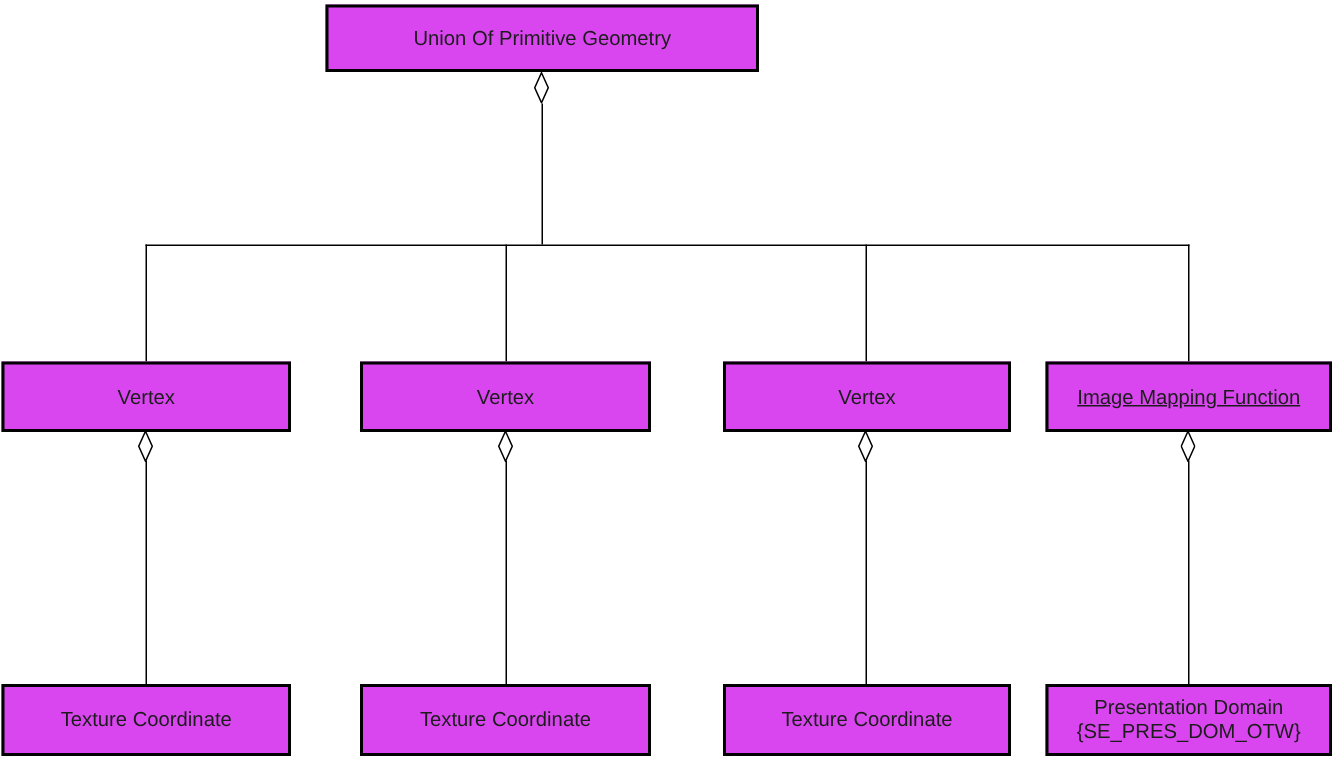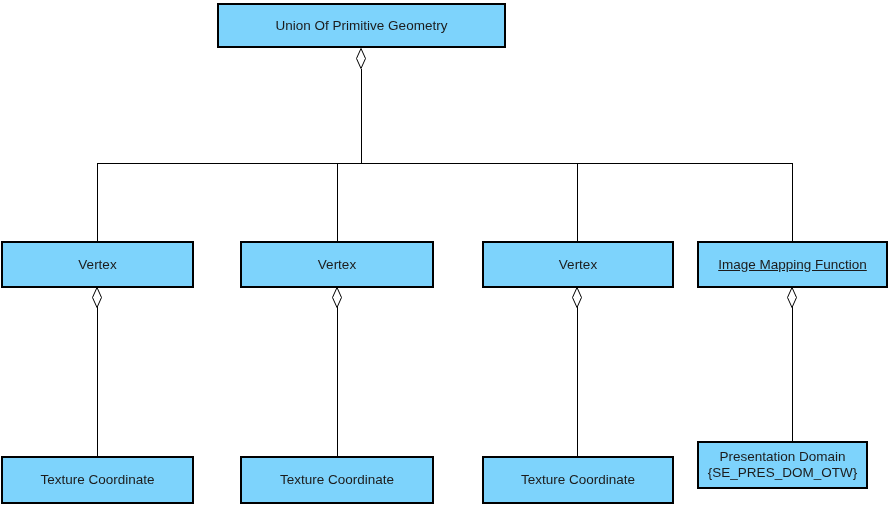--- a/index.html
+++ b/index.html
@@ -11,21 +11,21 @@
     position: relative;
     width: 889px;
     height: 506px;
     background: #ffffff;
     overflow: hidden;
   }
   .node {
     position: absolute;
     box-sizing: border-box;
     border: 2px solid #000000;
-    background: #7dd3fc;
+    background: #d946ef;
     display: flex;
     flex-direction: column;
     align-items: center;
     justify-content: center;
     font-size: 13.5px;
     line-height: 16px;
     color: #1c1c1c;
     text-align: center;
     white-space: nowrap;
   }
@@ -42,21 +42,21 @@
   .n-root { left: 217px; top: 3px;  width: 289px; height: 45px; }
   
   .n-m0 { left: 1px;   top: 241px; width: 193px; height: 47px; }
   .n-m1 { left: 240px; top: 241px; width: 194px; height: 47px; }
   .n-m2 { left: 482px; top: 241px; width: 192px; height: 47px; }
   .n-m3 { left: 697px; top: 241px; width: 191px; height: 47px; text-decoration: underline; }
   
   .n-b0 { left: 1px;   top: 456px; width: 193px; height: 48px; }
   .n-b1 { left: 240px; top: 456px; width: 194px; height: 48px; }
   .n-b2 { left: 482px; top: 456px; width: 192px; height: 48px; }
-  .n-b3 { left: 697px; top: 441px; width: 171px; height: 48px; }
+  .n-b3 { left: 697px; top: 456px; width: 191px; height: 48px; }
   
   .l-root-v { left: 361px; top: 69px;  width: 1px;   height: 94px; }
   .l-bus    { left: 97px;  top: 163px; width: 696px; height: 1px;  }
   .l-drop0  { left: 97px;  top: 163px; width: 1px;   height: 78px; }
   .l-drop1  { left: 337px; top: 163px; width: 1px;   height: 78px; }
   .l-drop2  { left: 577px; top: 163px; width: 1px;   height: 78px; }
   .l-drop3  { left: 792px; top: 163px; width: 1px;   height: 78px; }
   .l-link0  { left: 97px;  top: 307px; width: 1px;   height: 149px; }
   .l-link1  { left: 337px; top: 307px; width: 1px;   height: 149px; }
   .l-link2  { left: 577px; top: 307px; width: 1px;   height: 149px; }

